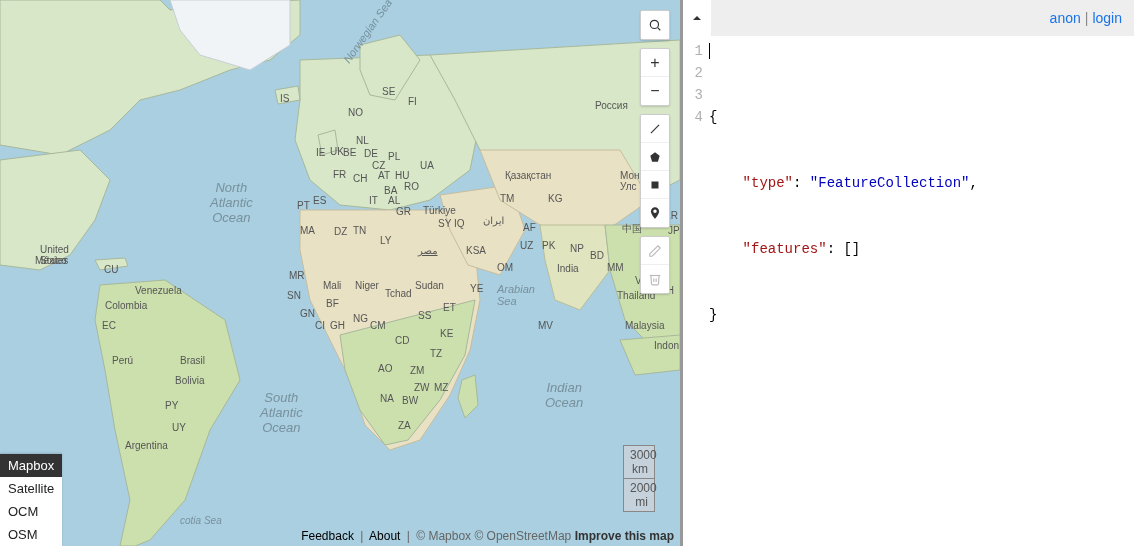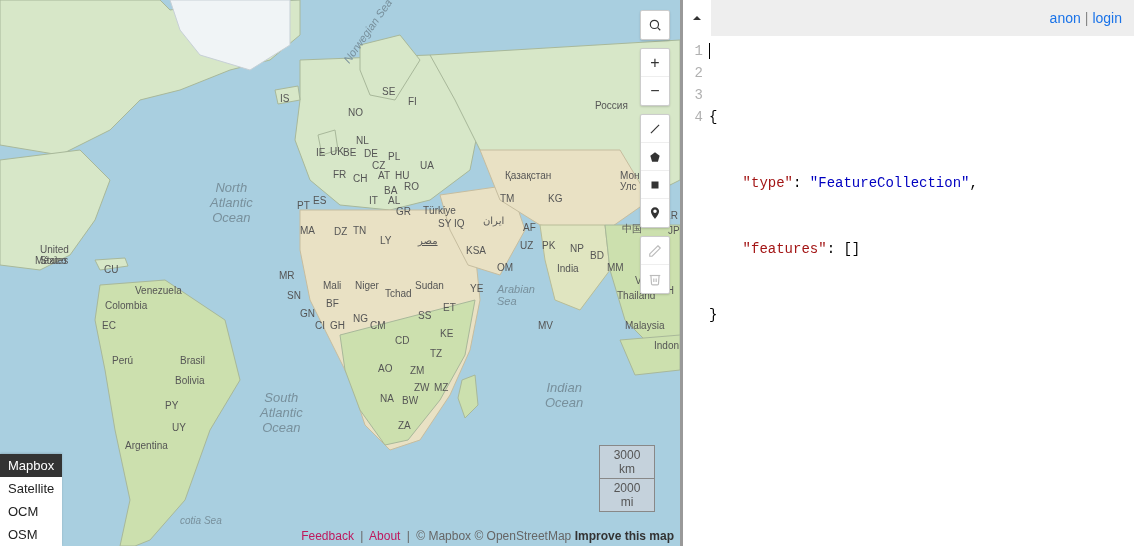--- a/index.html
+++ b/index.html
@@ -25,27 +25,27 @@
   .ctrl-btn.disabled { color: #bbb; cursor: default; }
   .ctrl-btn svg { width: 14px; height: 14px; }
 
   
   .layers { position: absolute; bottom: 0; left: 0; display: flex; font-size: 13px; box-shadow: 0 -1px 2px rgba(0,0,0,0.15); flex-direction: column; }
   .layers .layer { padding: 4px 8px; background: #fff; color: #222; cursor: pointer; }
   .layers .layer.active { background: #333; color: #fff; }
 
   
   .attr { position: absolute; bottom: 0; right: 6px; font-size: 12px; color: #666; padding: 3px 0; }
-  .attr a { color: #be185d; text-decoration: none; }
+  .attr a { color: #000000; text-decoration: none; }
   .attr .sep { margin: 0 3px; }
   .attr .improve { color: #333; font-weight: bold; }
 
   
   .scale { position: absolute; right: 25px; bottom: 34px; font-size: 12px; color: #555; }
-  .scale div { background: rgba(200,210,220,0.9); border: 1px solid #888; padding: 2px 6px; width: 56px; text-align: center; }
+  .scale div { background: rgba(200,210,220,0.9); border: 1px solid #888; padding: 2px 6px; width: 32px; text-align: right; }
   .scale div:first-child { border-bottom: none; }
 
   
   .right-pane { flex: 1; display: flex; flex-direction: column; border-left: 3px solid #999; }
   .tab-bar { height: 36px; display: flex; align-items: stretch; background: #eee; }
   .collapse-toggle { width: 28px; display: flex; align-items: center; justify-content: center; background: #fff; cursor: pointer; }
   .tabs { display: flex; }
   .tab { display: flex; align-items: center; gap: 6px; padding: 0 14px; font-size: 14px; color: #333; cursor: pointer; background: #fff; }
   .tab.active { background: #34495e; color: #fff; }
   .tab svg { width: 14px; height: 14px; }
@@ -141,21 +141,21 @@
   <div class="map-label" style="left:125px; top:440px;">Argentina</div>
   <div class="map-label" style="left:165px; top:400px;">PY</div>
   <div class="map-label" style="left:172px; top:422px;">UY</div>
   <div class="map-label" style="left:557px; top:263px;">India</div>
   <div class="map-label" style="left:617px; top:290px;">Thailand</div>
   <div class="map-label" style="left:625px; top:320px;">Malaysia</div>
   <div class="map-label" style="left:654px; top:340px;">Indon</div>
   <div class="map-label" style="left:355px; top:280px;">Niger</div>
   <div class="map-label" style="left:323px; top:280px;">Mali</div>
   <div class="map-label" style="left:415px; top:280px;">Sudan</div>
-  <div class="map-label" style="left:418px; top:235px;text-decoration:underline;">مصر</div>
+  <div class="map-label" style="left:418px; top:245px;text-decoration:underline;">مصر</div>
   <div class="map-label" style="left:483px; top:215px;">ایران</div>
   <div class="map-label" style="left:466px; top:245px;">KSA</div>
   <div class="map-label" style="left:280px; top:93px;">IS</div>
   <div class="map-label" style="left:316px; top:147px;">IE</div>
   <div class="map-label" style="left:330px; top:146px;">UK</div>
   <div class="map-label" style="left:348px; top:107px;">NO</div>
   <div class="map-label" style="left:382px; top:86px;">SE</div>
   <div class="map-label" style="left:408px; top:96px;">FI</div>
   <div class="map-label" style="left:356px; top:135px;">NL</div>
   <div class="map-label" style="left:343px; top:147px;">BE</div>
@@ -171,21 +171,21 @@
   <div class="map-label" style="left:297px; top:200px;">PT</div>
   <div class="map-label" style="left:420px; top:160px;">UA</div>
   <div class="map-label" style="left:404px; top:181px;">RO</div>
   <div class="map-label" style="left:396px; top:206px;">GR</div>
   <div class="map-label" style="left:388px; top:195px;">AL</div>
   <div class="map-label" style="left:384px; top:185px;">BA</div>
   <div class="map-label" style="left:334px; top:226px;">DZ</div>
   <div class="map-label" style="left:380px; top:235px;">LY</div>
   <div class="map-label" style="left:300px; top:225px;">MA</div>
   <div class="map-label" style="left:353px; top:225px;">TN</div>
-  <div class="map-label" style="left:279px; top:270px;">MR</div>
+  <div class="map-label" style="left:289px; top:270px;">MR</div>
   <div class="map-label" style="left:287px; top:290px;">SN</div>
   <div class="map-label" style="left:326px; top:298px;">BF</div>
   <div class="map-label" style="left:300px; top:308px;">GN</div>
   <div class="map-label" style="left:315px; top:320px;">CI</div>
   <div class="map-label" style="left:330px; top:320px;">GH</div>
   <div class="map-label" style="left:353px; top:313px;">NG</div>
   <div class="map-label" style="left:385px; top:288px;">Tchad</div>
   <div class="map-label" style="left:370px; top:320px;">CM</div>
   <div class="map-label" style="left:395px; top:335px;">CD</div>
   <div class="map-label" style="left:418px; top:310px;">SS</div>

